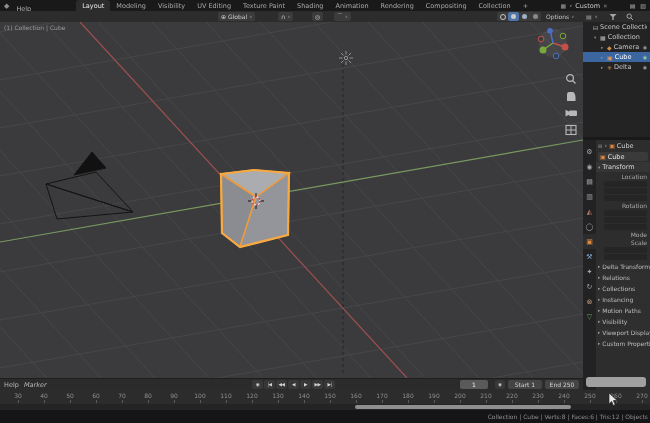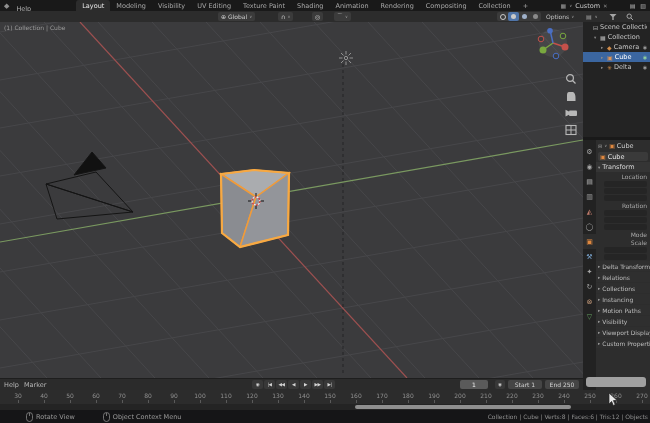--- a/index.html
+++ b/index.html
@@ -463,21 +463,21 @@
           <span class="tri">▸</span>
           <span>Custom Properties</span>
         </div>
       </div>
   </div>
   <div id="prop-scrollbar"></div>
 </div>
 
 <div id="tl-header" class="abs">
   <span class="tl-menu" style="left:4px;">Help</span>
-  <span class="tl-menu" style="left:24px;">Marker</span>
+  <span class="tl-menu" style="left:24px;font-style:italic;">Marker</span>
   <div id="tl-playback">
 
       <div class="pb-btn">
         <span>◉</span>
       </div>
 
       <div class="pb-btn">
         <span>|◀</span>
       </div>
 
@@ -558,36 +558,18 @@
     <span class="tick">260</span>
 
     <span class="tick">270</span>
   </div>
 
 <div id="hscroll" class="abs">
   <div id="hscroll-thumb"></div>
 </div>
 
 <div id="statusbar" class="abs">
-  <div style="display:flex;">
-
-      <span class="hint">
-        <svg width="7" height="10" viewBox="0 0 7 10">
-          <rect x="0.5" y="0.5" width="6" height="9" rx="3" fill="none" stroke="#8a8a8a" stroke-width="0.8"></rect>
-          <line x1="3.5" y1="1" x2="3.5" y2="4" stroke="#8a8a8a" stroke-width="0.8"></line>
-        </svg>
-        <span>Rotate View</span>
-      </span>
-
-      <span class="hint">
-        <svg width="7" height="10" viewBox="0 0 7 10">
-          <rect x="0.5" y="0.5" width="6" height="9" rx="3" fill="none" stroke="#8a8a8a" stroke-width="0.8"></rect>
-          <line x1="3.5" y1="1" x2="3.5" y2="4" stroke="#8a8a8a" stroke-width="0.8"></line>
-        </svg>
-        <span>Object Context Menu</span>
-      </span>
-    </div>
   <span id="status-stats">Collection | Cube | Verts:8 | Faces:6 | Tris:12 | Objects</span>
 </div>
 
 <svg id="cursor" class="abs" width="12" height="14" viewBox="0 0 12 14">
   <polygon points="1,0 1,11 3.6,8.4 5.3,12.5 7.2,11.6 5.4,7.6 9,7.3" fill="#e8e8e8" stroke="#222" stroke-width="0.7"></polygon>
 </svg>
 
 </body></html>

